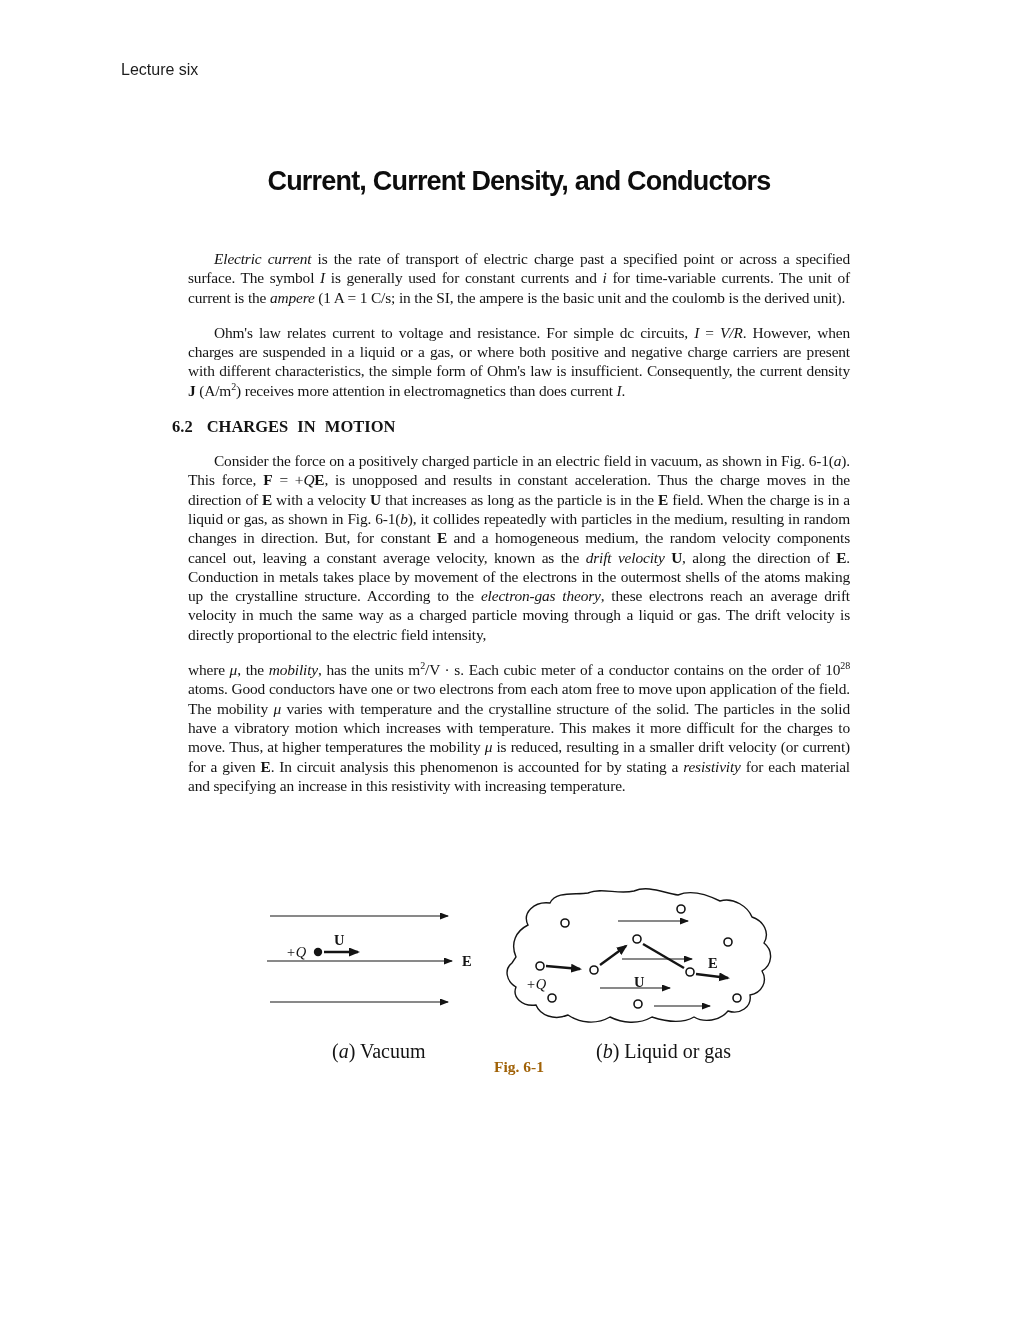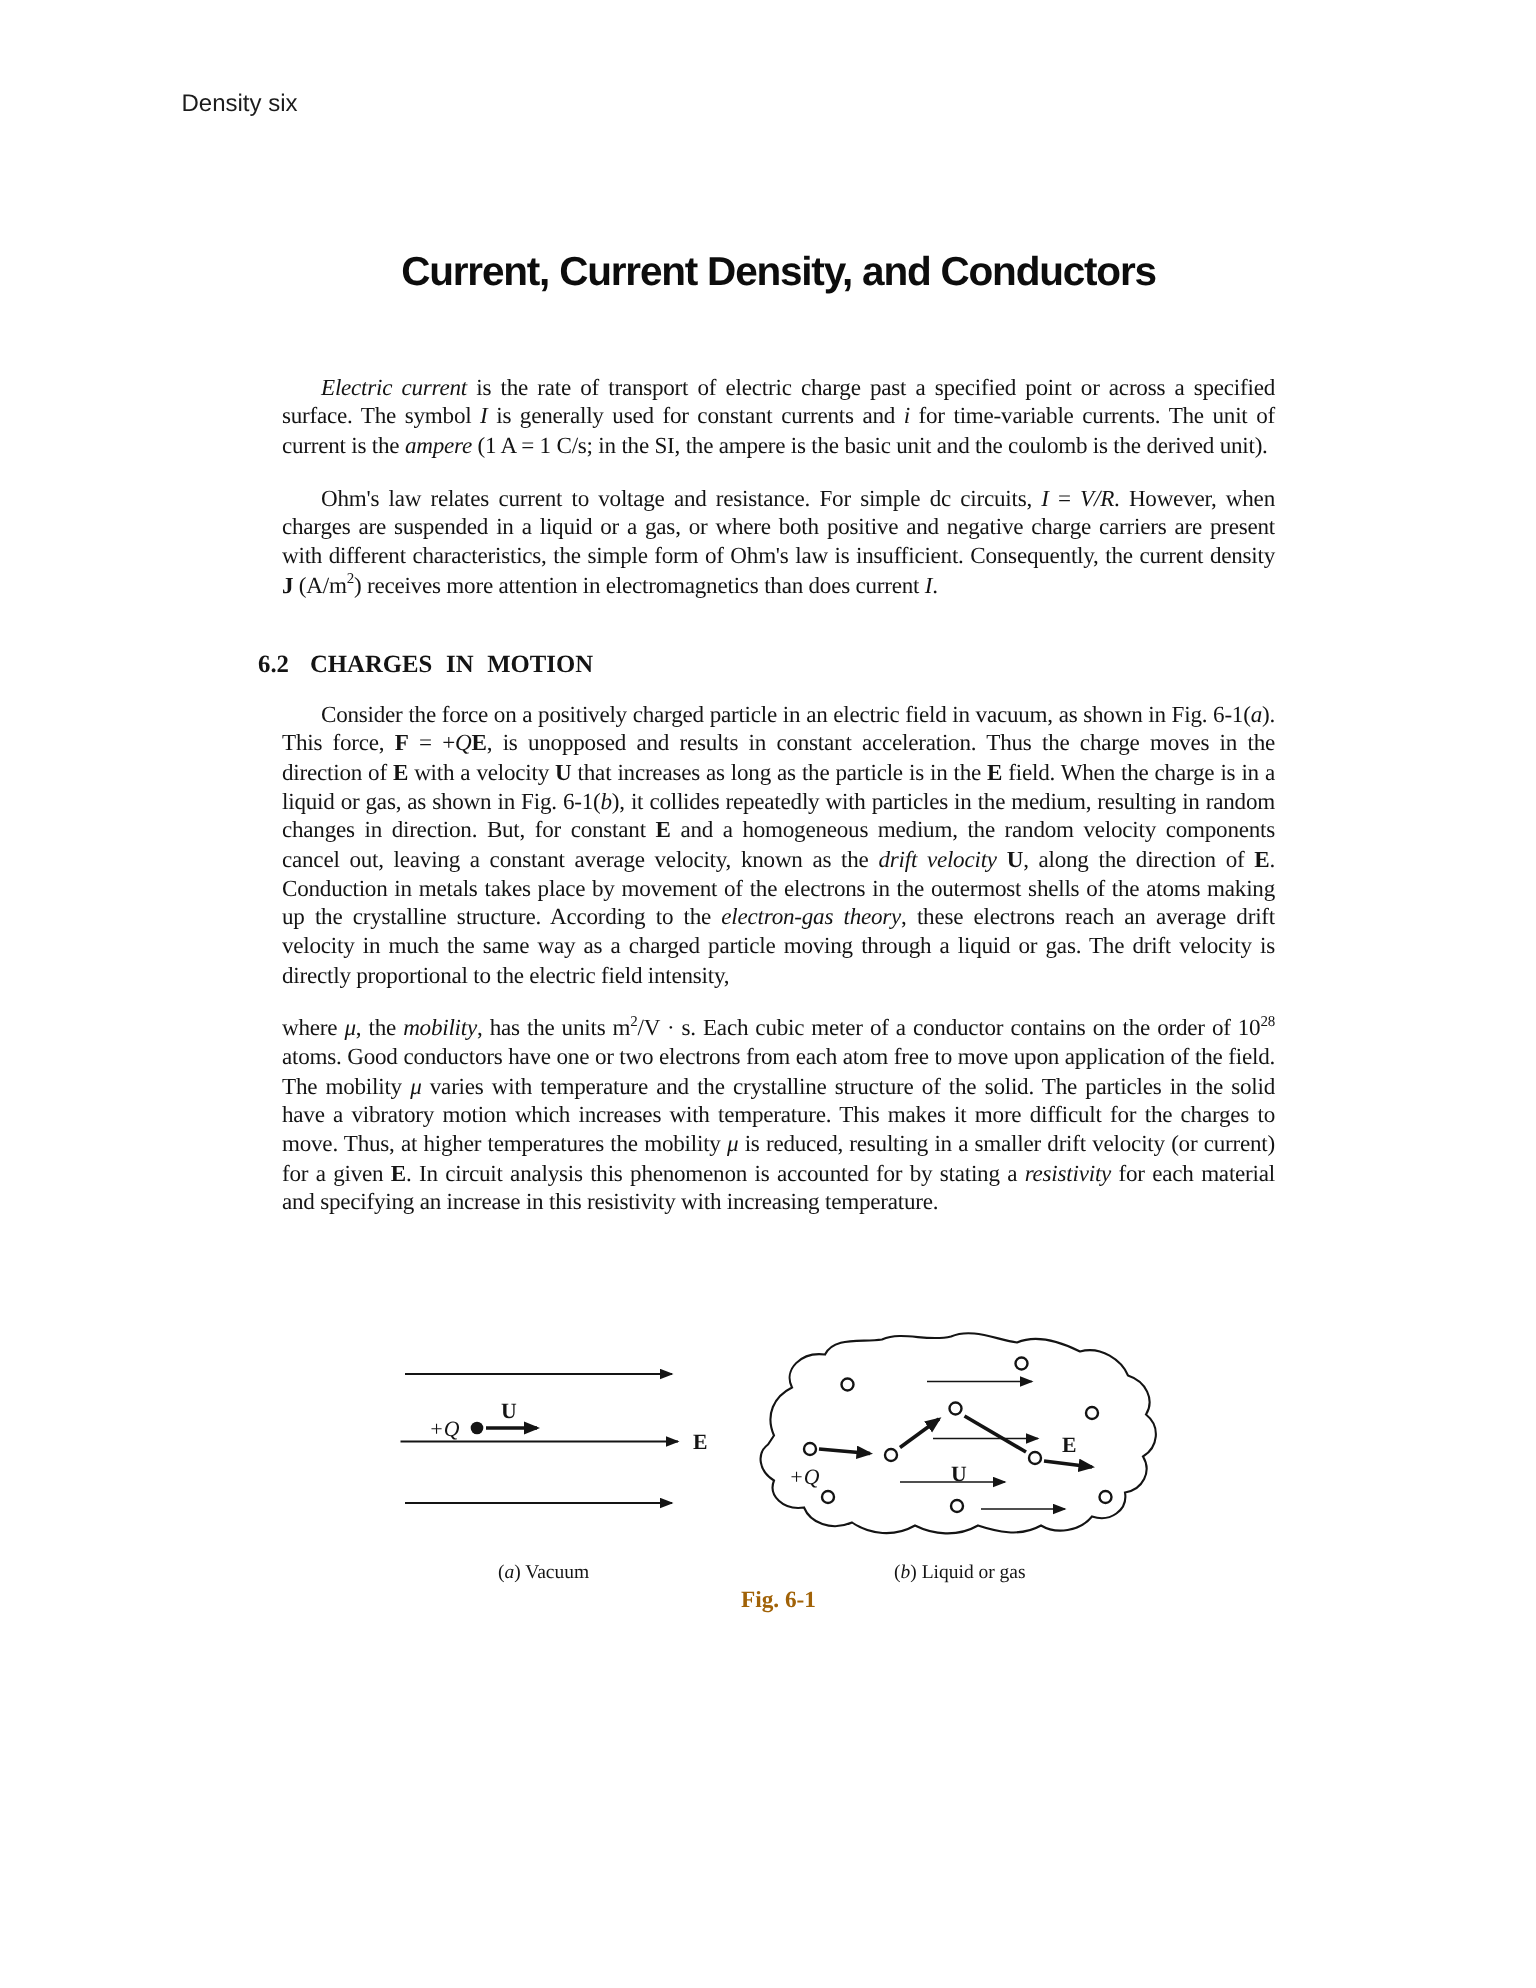--- a/index.html
+++ b/index.html
@@ -23,51 +23,51 @@
     position:absolute; left:172px; top:233px; width:694px;
     font-size:15.4px; line-height:19.3px; letter-spacing:-0.15px;
     text-align:justify;
   }
   .column h2 {
     margin:0 0 12px 0; font-size:16.5px; line-height:17px;
     font-weight:bold; text-align:left; letter-spacing:0;
   }
   .sec-num { margin-right:14px; }
   .sec-title { word-spacing:5px; }
-  .sec2 h2 { margin-top:34px; margin-bottom:13px; }
+  .sec2 h2 { margin-top:18px; margin-bottom:13px; }
   .column p { margin:16px; }
   .column p.indent { text-indent:26px; }
   .equation {
     text-align:center; font-size:16.5px; line-height:19px;
     margin:2px 0 11px 0; letter-spacing:0.3px;
   }
   .it { font-style:italic; }
   .bd { font-weight:bold; }
   .sup { vertical-align:super; font-size:0.65em; line-height:0; }
   .figure-svg { position:absolute; left:250px; top:885px; }
   .figure-svg text {
     font-family:"Liberation Serif", serif; font-size:14.5px;
     fill:#141414; stroke:none;
   }
   .cap {
-    position:absolute; font-size:13px; color:#141414;
+    position:absolute; font-size:20px; color:#141414;
   }
   .cap-a { left:332px; top:1040px; }
   .cap-b { left:596px; top:1040px;text-align:right; }
   .fig-label {
     position:absolute; left:172px; top:1058px; width:694px;
     text-align:center; font-weight:bold; font-size:15.5px; color:#a16207;
   }
 </style>
 </head>
 <body>
 
 <div class="page">
 
-  <div class="lecture-note">Density six</div>
+  <div class="lecture-note">Lecture six</div>
 
   <div class="title-wrap">
     <h1>Current, Current Density, and Conductors</h1>
   </div>
 
   <main class="column">
 
     <section class="sec1">
       <p class="indent"><span class="it">Electric current</span><span> is the rate of transport of electric charge past a specified point or across a specified surface.  The symbol </span><span class="it">I</span><span> is generally used for constant currents and </span><span class="it">i</span><span> for time-variable currents.  The unit of current is the </span><span class="it">ampere</span><span>  (1 A = 1 C/s;  in the SI, the ampere is the basic unit and the coulomb is the derived unit).</span></p>
       <p class="indent"><span>Ohm's law relates current to voltage and resistance.  For simple dc circuits,  </span><span class="it">I</span><span> = </span><span class="it">V/R</span><span>.  However, when charges are suspended in a liquid or a gas, or where both positive and negative charge carriers are present with different characteristics, the simple form of Ohm's law is insufficient.  Consequently, the current density </span><span class="bd">J</span><span> (A/m</span><span class="sup">2</span><span>) receives more attention in electromagnetics than does current </span><span class="it">I</span><span>.</span></p>

